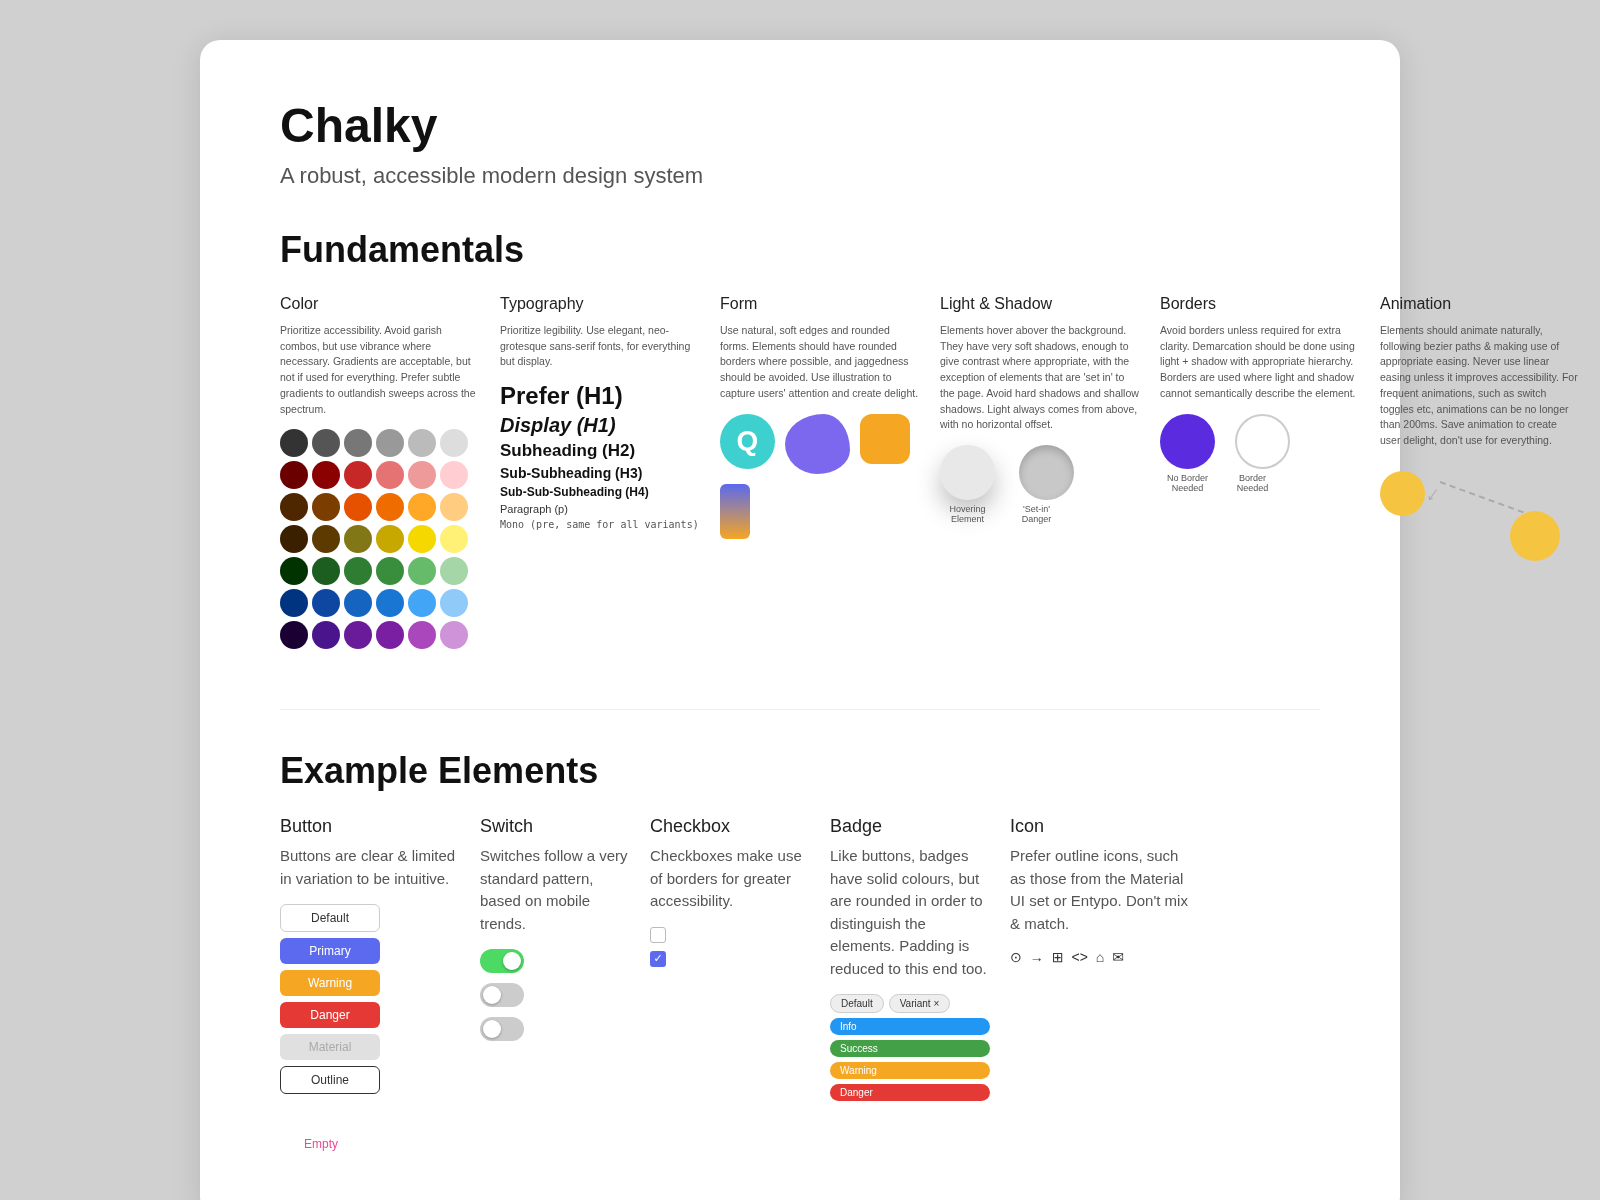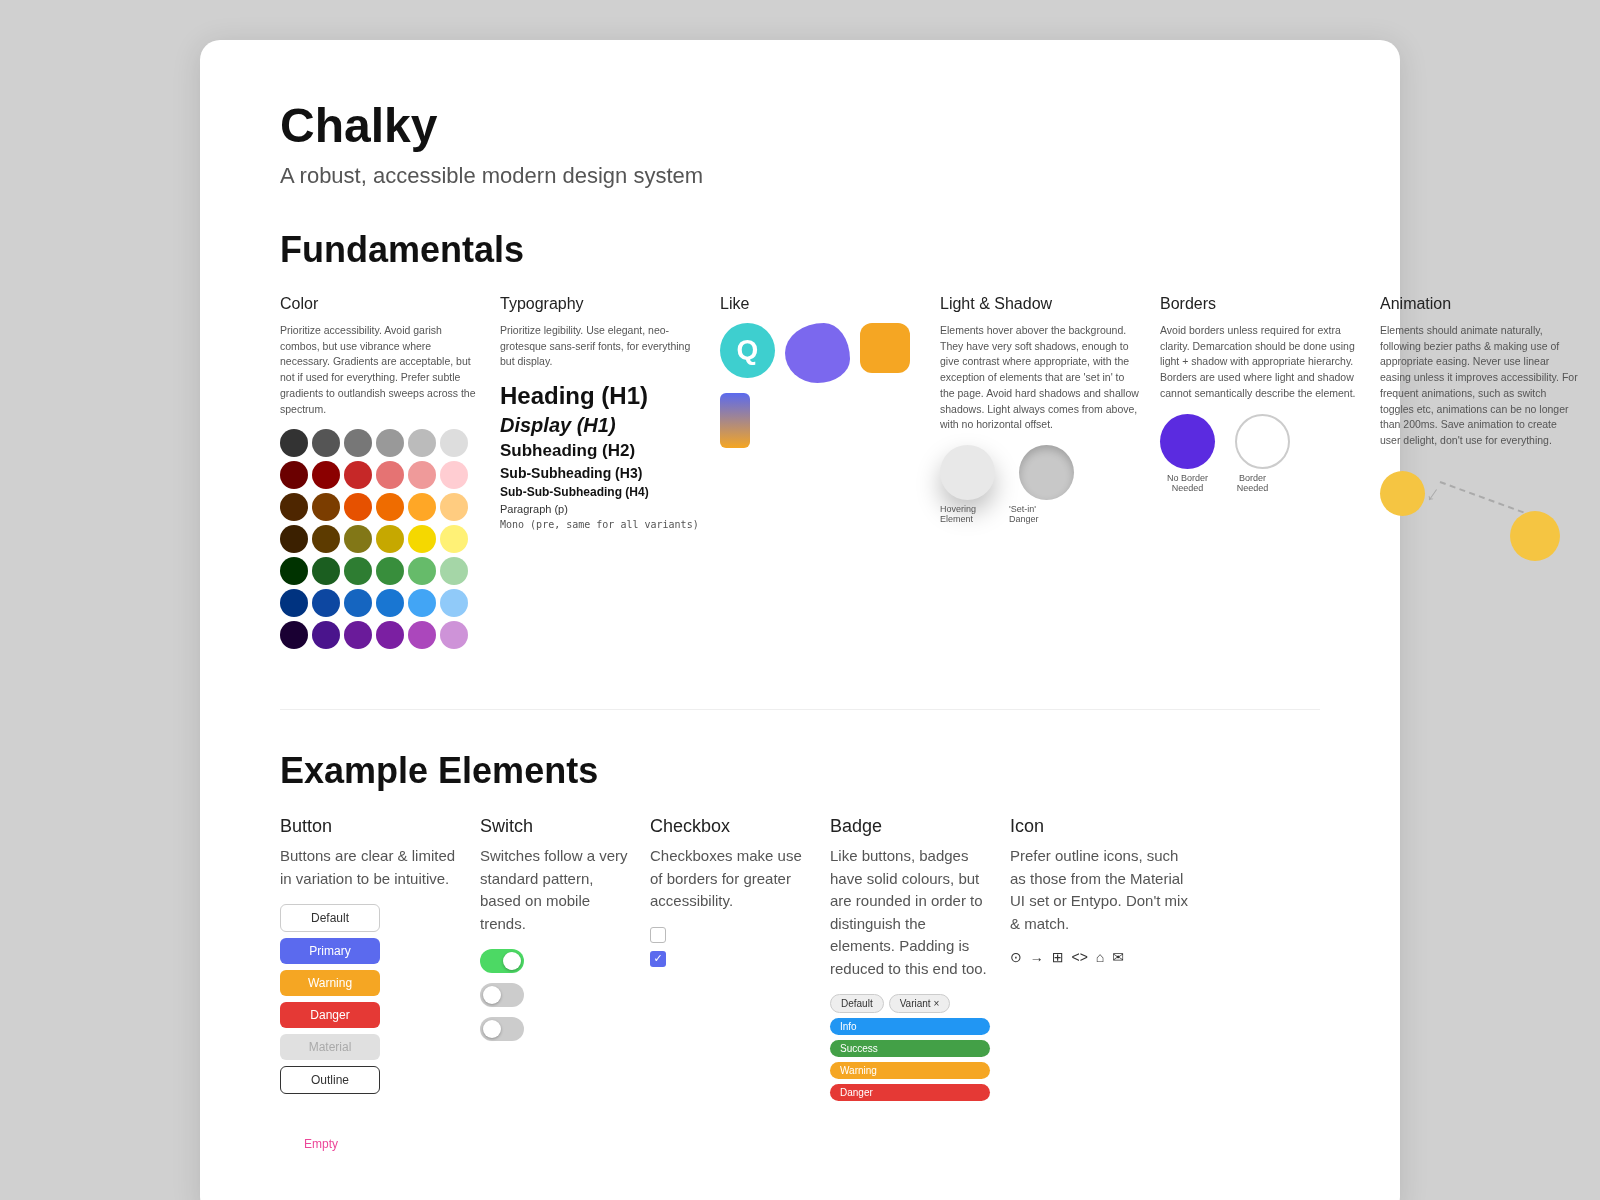--- a/index.html
+++ b/index.html
@@ -123,21 +123,21 @@
       width: 55px; height: 55px;
       border-radius: 50%;
       background: #c8c8c8;
       box-shadow: inset 0 4px 8px rgba(0,0,0,0.2);
     }
     .ls-labels {
       display: flex;
       gap: 14px;
       margin-top: 4px;
     }
-    .ls-label { font-size: 9px; color: #555; text-align: left; width: 55px; }
+    .ls-label { font-size: 9px; color: #555; text-align: center; width: 55px; }
 
     
     .border-circles {
       display: flex;
       gap: 20px;
       margin-top: 8px;
       align-items: center;
     }
     .border-filled {
       width: 55px; height: 55px;
@@ -354,31 +354,32 @@
         <div class="swatch" style="background:#6a1b9a"></div>
         <div class="swatch" style="background:#7b1fa2"></div>
         <div class="swatch" style="background:#ab47bc"></div>
         <div class="swatch" style="background:#ce93d8"></div>
       </div>
     </div>
 
     <div class="fund-col">
       <h3>Typography</h3>
       <p>Prioritize legibility. Use elegant, neo-grotesque sans-serif fonts, for everything but display.</p>
-      <div class="typo-h1">Heading (H1)</div>
+      <div class="typo-h1">Prefer (H1)</div>
       <div class="typo-display">Display (H1)</div>
       <div class="typo-h2">Subheading (H2)</div>
       <div class="typo-h3">Sub-Subheading (H3)</div>
       <div class="typo-h4">Sub-Sub-Subheading (H4)</div>
       <div class="typo-p">Paragraph (p)</div>
       <div class="typo-mono">Mono (pre, same for all variants)</div>
     </div>
 
     <div class="fund-col">
-      <h3>Like</h3>
+      <h3>Form</h3>
+      <p>Use natural, soft edges and rounded forms. Elements should have rounded borders where possible, and jaggedness should be avoided. Use illustration to capture users' attention and create delight.</p>
       <div class="form-shapes">
         <div class="shape-q">Q</div>
         <div class="shape-blob"></div>
         <div class="shape-square-round"></div>
         <div class="shape-colorbar"></div>
       </div>
     </div>
 
     <div class="fund-col">
       <h3>Light &amp; Shadow</h3>

